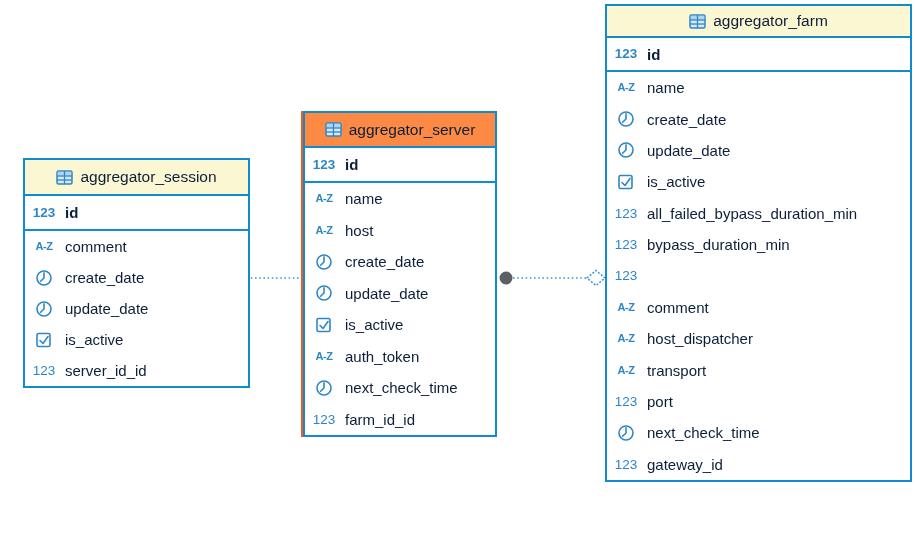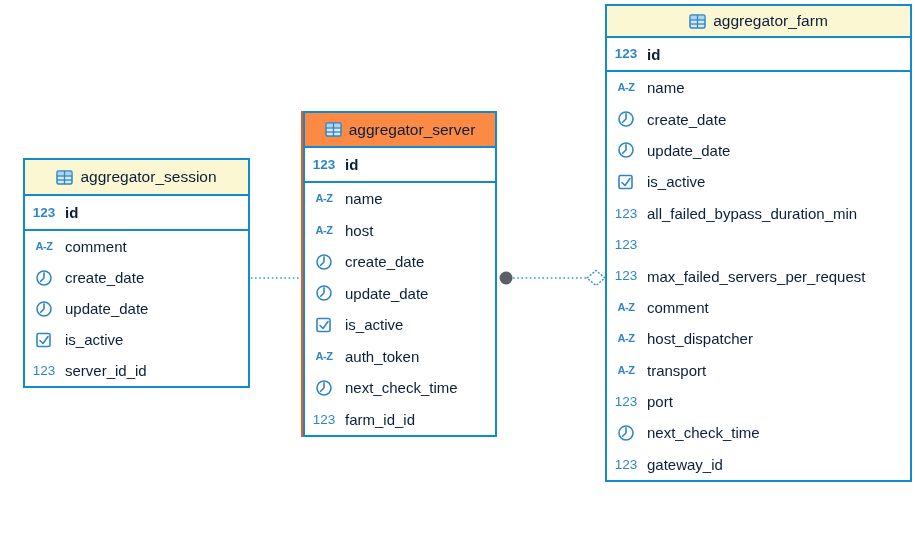--- a/index.html
+++ b/index.html
@@ -236,24 +236,24 @@
             </svg>
           </span>
           <span>is_active</span>
         </div>
         <div class="row">
           <span class="ic ic-num">123</span>
           <span>all_failed_bypass_duration_min</span>
         </div>
         <div class="row">
           <span class="ic ic-num">123</span>
-        </div>
-        <div class="row">
-          <span class="ic ic-num">123</span>
-          <span>max_failed_servers_per_request</span>
+          <span>bypass_duration_min</span>
+        </div>
+        <div class="row">
+          <span class="ic ic-num">123</span>
         </div>
         <div class="row">
           <span class="ic ic-az">A-Z</span>
           <span>comment</span>
         </div>
         <div class="row">
           <span class="ic ic-az">A-Z</span>
           <span>host_dispatcher</span>
         </div>
         <div class="row">

